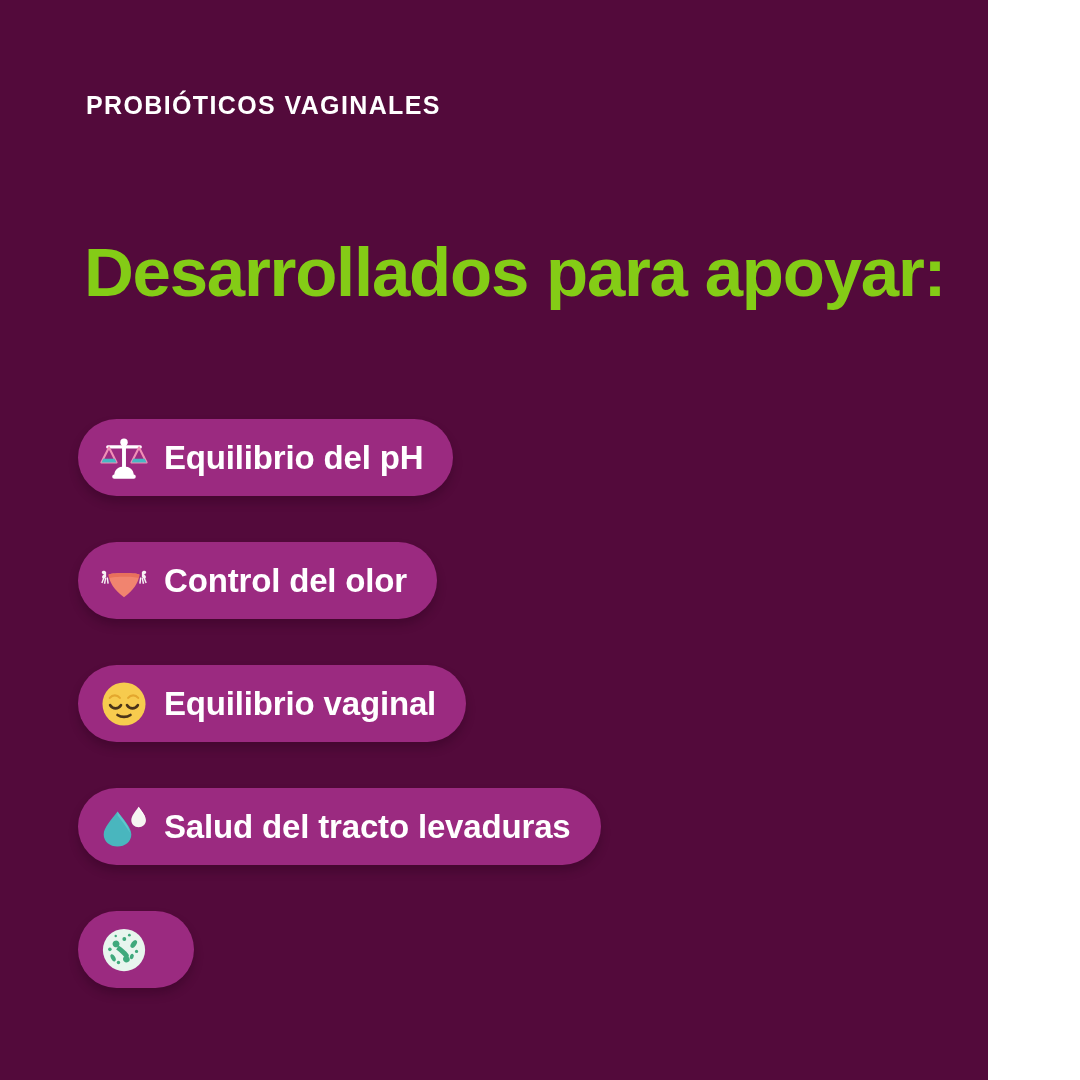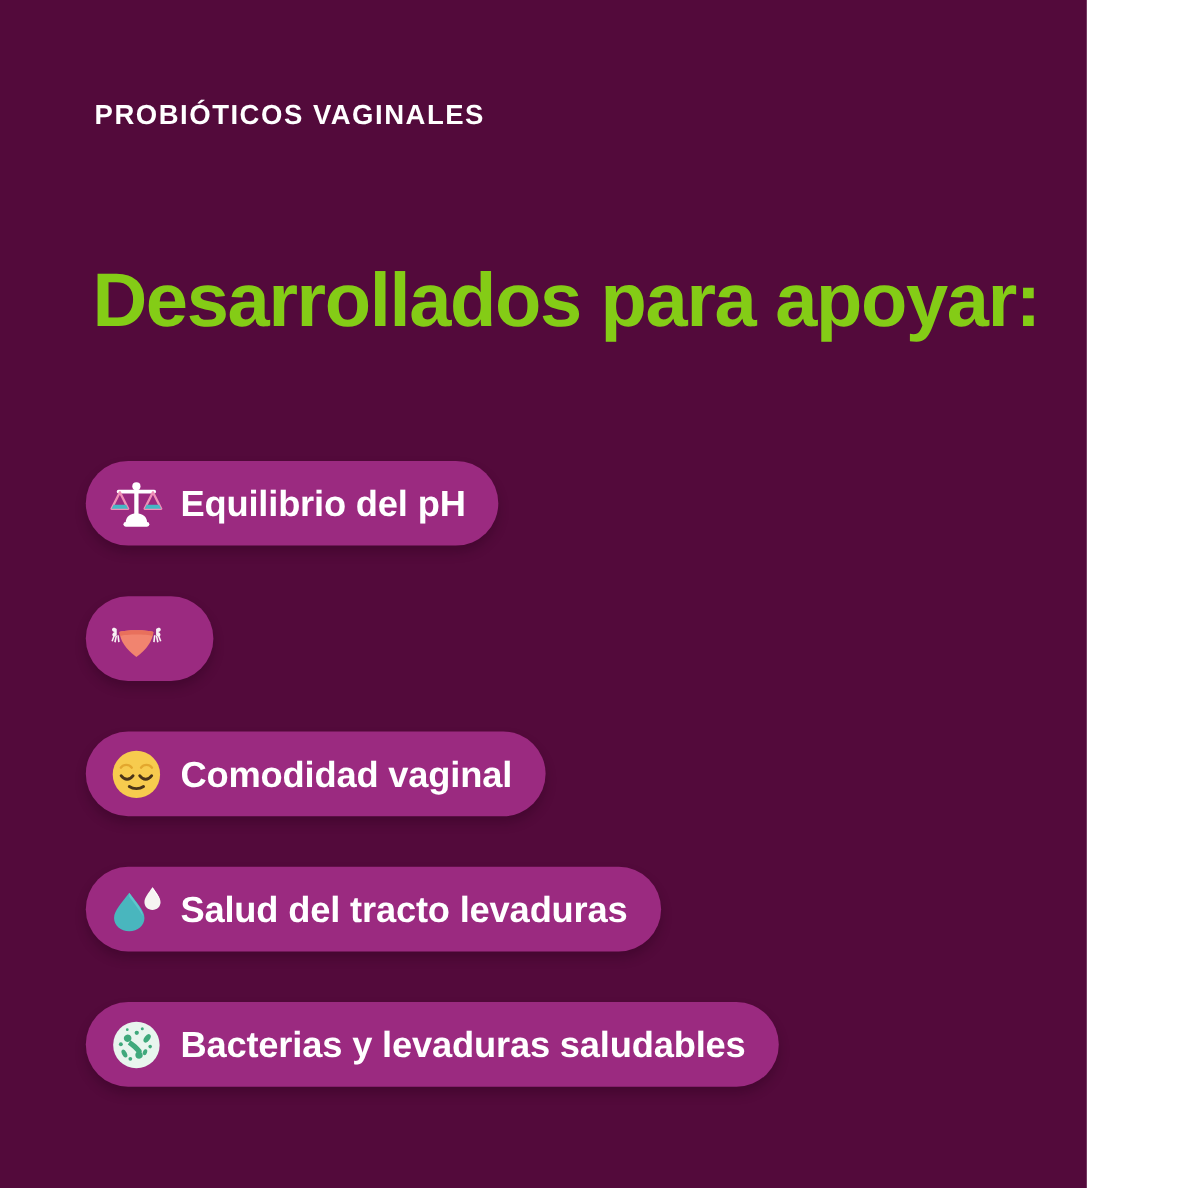--- a/index.html
+++ b/index.html
@@ -126,32 +126,33 @@
           <path d="M10.6 27.8 l.9 7.7 1.8-.3 -1-7.6z"></path>
           <path d="M6.6 27.2 l-2.6 6.8 1.6 .8 2.6-6.9z"></path>
         </g>
         <g fill="#F7F2F4">
           <path d="M54 21 c1.6-2.1 4.4-2.3 5.2-.3 .7 1.8-1.2 3.1-3 3.4 1.9 .6 3.4 2.3 2.6 3.9 -.9 1.8-3.5 1.1-4.8-.8z"></path>
           <path d="M55.2 27.6 l1.7 7.6 -1.8 .5 -1.5-7.4z"></path>
           <path d="M53.4 27.8 l-.9 7.7 -1.8-.3 1-7.6z"></path>
           <path d="M57.4 27.2 l2.6 6.8 -1.6 .8 -2.6-6.9z"></path>
         </g>
       </svg>
+      <span class="pill-label">Control del olor</span>
     </div>
 
     <div class="pill">
       <svg class="pill-icon" viewBox="0 0 64 64">
         <circle cx="32" cy="32" r="26.5" fill="#F7CB4E"></circle>
         <path d="M14.5 24.5 c3.4-4.2 9-4.2 12.4 0" fill="none" stroke="#E3A72E" stroke-width="2.6" stroke-linecap="round"></path>
         <path d="M37.1 24.5 c3.4-4.2 9-4.2 12.4 0" fill="none" stroke="#E3A72E" stroke-width="2.6" stroke-linecap="round"></path>
         <path d="M15 33.5 c3.6 5.2 9.6 5.2 13.2 0" fill="none" stroke="#4A3319" stroke-width="3.4" stroke-linecap="round"></path>
         <path d="M35.8 33.5 c3.6 5.2 9.6 5.2 13.2 0" fill="none" stroke="#4A3319" stroke-width="3.4" stroke-linecap="round"></path>
         <path d="M24 45.5 c4.6 3.2 11.4 3.2 16 0" fill="none" stroke="#4A3319" stroke-width="3.2" stroke-linecap="round"></path>
       </svg>
-      <span class="pill-label">Comodidad vaginal</span>
+      <span class="pill-label">Equilibrio vaginal</span>
     </div>
 
     <div class="pill">
       <svg class="pill-icon" viewBox="0 0 64 64">
         <path d="M24 13 C32 24 41 32.6 41 41.2 C41 49.8 33.4 56 24 56 C14.6 56 7 49.8 7 41.2 C7 32.6 16 24 24 13 Z" fill="#49B6BE"></path>
         <path d="M24 13 C31 23 38.5 31 39.4 39 C35 31.6 28.4 23.6 24 17.5 Z" fill="#5EC6CC"></path>
         <path d="M50 7 C54.6 13.5 59 18.6 59 23.6 C59 28.6 55 32.2 50 32.2 C45 32.2 41 28.6 41 23.6 C41 18.6 45.4 13.5 50 7 Z" fill="#F6F4F2"></path>
         <path d="M50 7 C53.8 12.5 57.2 16.8 58.2 21 C55.2 16.4 52 11.8 50 9.2 Z" fill="#FFFFFF"></path>
       </svg>
       <span class="pill-label">Salud del tracto levaduras</span>
@@ -168,17 +169,16 @@
           <ellipse cx="18.6" cy="41.6" rx="2.6" ry="4.8" transform="rotate(-28 18.6 41.6)"></ellipse>
           <ellipse cx="41.6" cy="40" rx="2.3" ry="3.4" transform="rotate(22 41.6 40)"></ellipse>
           <circle cx="32.4" cy="18.4" r="2.4"></circle>
           <circle cx="14.6" cy="31.2" r="2.2"></circle>
           <circle cx="25.2" cy="47.4" r="2.1"></circle>
           <circle cx="47.4" cy="33.8" r="2"></circle>
           <circle cx="38.6" cy="13.8" r="1.7"></circle>
           <circle cx="21.8" cy="14.8" r="1.5"></circle>
         </g>
       </svg>
-      <span class="pill-label">Bacterias y levaduras saludables</span>
     </div>
 
   </div>
 </div>
 
 </body></html>

